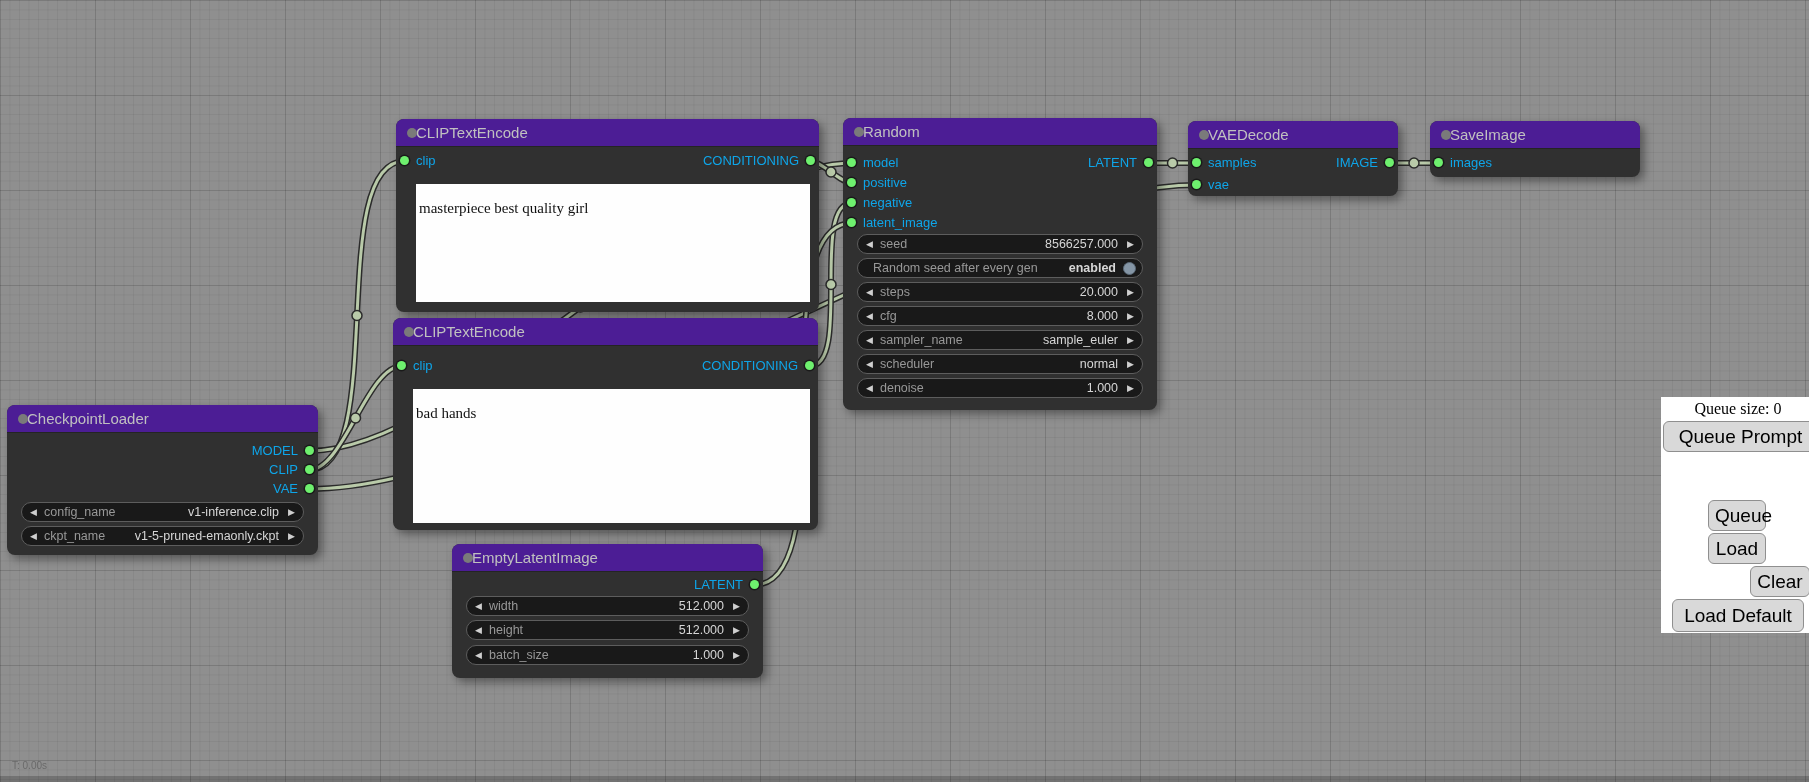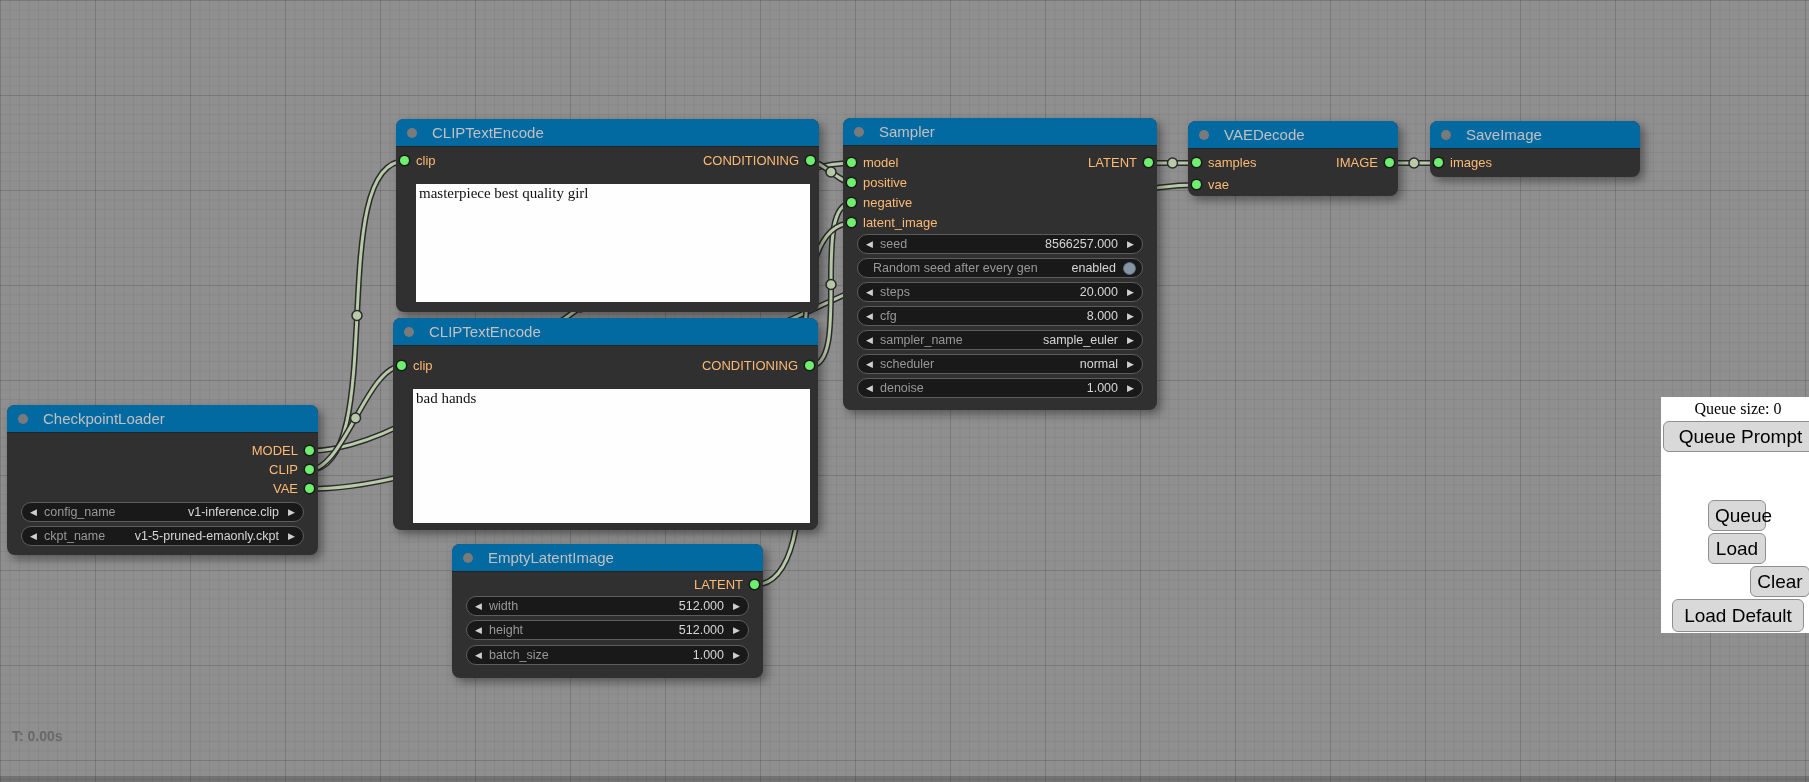--- a/index.html
+++ b/index.html
@@ -14,65 +14,65 @@
       linear-gradient(90deg, rgba(0,0,0,0.05) 1px, transparent 1px);
     background-size:95px 95px, 95px 95px, 9.5px 9.5px, 9.5px 9.5px;
   }
   #wires{position:absolute;left:0;top:0;width:1809px;height:782px;pointer-events:none;}
   .node{
     position:absolute;background:#303030;border-radius:8px;
     box-shadow:4px 4px 10px rgba(0,0,0,0.4);
   }
   .ntitle{
     position:absolute;left:0;right:0;top:0;height:28px;
-    background:#0369a1;border-radius:8px 8px 0 0;border-bottom:1px solid #242424;
-    color:#c0c0c0;font-size:15px;line-height:28px;padding-left:36px;box-sizing:border-box;
+    background:#4c1d95;border-radius:8px 8px 0 0;border-bottom:1px solid #242424;
+    color:#c0c0c0;font-size:15px;line-height:28px;padding-left:20px;box-sizing:border-box;
     white-space:nowrap;overflow:hidden;
   }
   .tdot{position:absolute;left:11px;top:9px;width:10px;height:10px;border-radius:50%;background:#7a7a7a;}
-  .slot{position:absolute;left:0;right:0;height:20px;font-size:13px;color:#fdba74;line-height:20px;}
+  .slot{position:absolute;left:0;right:0;height:20px;font-size:13px;color:#0ea5e9;line-height:20px;}
   .sdot{position:absolute;top:5px;width:9px;height:9px;border-radius:50%;background:#6ef06e;box-shadow:0 0 0 1.5px rgba(0,0,0,0.45);}
   .in .sdot{left:4px;} .out .sdot{right:4px;}
   .in .slbl{position:absolute;left:20px;} .out .slbl{position:absolute;right:20px;}
   .pill{
     position:absolute;left:14px;right:14px;height:20px;
     background:#191919;border:1px solid #5d5d5d;border-radius:10px;
     font-size:12.5px;color:#989898;box-sizing:border-box;line-height:18px;
   }
   .arrow{position:absolute;top:0;font-size:9px;color:#cfcfcf;line-height:18px;}
   .arrow.l{left:8px;} .arrow.r{right:8px;}
   .plbl{position:absolute;left:22px;white-space:nowrap;}
   .pval{position:absolute;right:24px;color:#d6d6d6;white-space:nowrap;}
   .pill.toggle .plbl{left:15px;}
-  .pill.toggle .pval{right:26px;}
+  .pill.toggle .pval{right:26px;font-weight:bold;}
   .tcirc{position:absolute;right:6px;top:2.5px;width:13px;height:13px;border-radius:50%;
     background:#8495a5;border:1px solid #5c6b79;box-sizing:border-box;}
   .ta{
     position:absolute;background:#fefefe;border:none;resize:none;outline:none;
     font-family:"Liberation Serif", serif;font-size:15px;color:#111;
-    padding:1px 3px;box-sizing:border-box;overflow:hidden;
+    padding:16px 3px;box-sizing:border-box;overflow:hidden;
   }
   #menu{
     position:absolute;left:1661px;top:397px;width:154px;height:236px;background:#ffffff;
   }
   #queue-size{
     font-family:"Liberation Serif", serif;font-size:16px;color:#000;
     text-align:center;padding-top:3px;height:21px;
   }
   .mbtn{
     position:absolute;background:#d9d9d9;border:1px solid #8f8f8f;border-radius:6px;
     font-family:"Liberation Sans", sans-serif;font-size:19px;color:#000;
     text-align:center;box-sizing:border-box;cursor:pointer;
   }
   #btn-queue-prompt{left:2px;top:24px;width:155px;height:31px;line-height:28px;}
   #btn-save {left:47px;top:103px;width:58px;height:31px;line-height:28px;}
   #btn-load {left:47px;top:136px;width:58px;height:31px;line-height:28px;}
   #btn-clear{left:46px;top:169px;width:60px;height:31px;line-height:28px;margin-left:43px;}
   #btn-load-default{left:11px;top:202px;width:132px;height:33px;line-height:30px;}
-  #timer{position:absolute;left:12px;top:728px;font-size:14px;color:rgba(35,35,35,0.35);font-weight:bold;}
+  #timer{position:absolute;left:12px;top:760px;font-size:10px;color:rgba(35,35,35,0.35);}
   #bottom-strip{position:absolute;left:0;bottom:0;width:1809px;height:6px;background:rgba(0,0,0,0.2);}
 </style>
 </head>
 <body>
 
 <svg id="wires">
     <path d="M 309 451 C 462.66217003543846 451, 698.3378299645615 163, 852 163" fill="none" stroke="#2b2b2b" stroke-width="6"></path>
     <path d="M 309 451 C 462.66217003543846 451, 698.3378299645615 163, 852 163" fill="none" stroke="#b9caa9" stroke-width="3"></path>
     <circle cx="580.5" cy="307" r="5" fill="#b9caa9" stroke="#2b2b2b" stroke-width="1.5"></circle>
     <path d="M 309 470 C 389.8922894965892 470, 324.1077105034108 161, 405 161" fill="none" stroke="#2b2b2b" stroke-width="6"></path>
@@ -189,21 +189,21 @@
     <span class="arrow l">◀</span>
     <span class="plbl">batch_size</span>
     <span class="pval">1.000</span>
     <span class="arrow r">▶</span>
   </div>
 </div>
 
 <div class="node" style="left:843px;top:118px;width:314px;height:292px;">
   <div class="ntitle">
     <span class="tdot"></span>
-    <span>Sampler</span>
+    <span>Random</span>
   </div>
   <div class="slot in" style="top:35px">
     <span class="sdot"></span>
     <span class="slbl">model</span>
   </div>
   <div class="slot in" style="top:75px">
     <span class="sdot"></span>
     <span class="slbl">negative</span>
   </div>
   <div class="slot in" style="top:55px">

